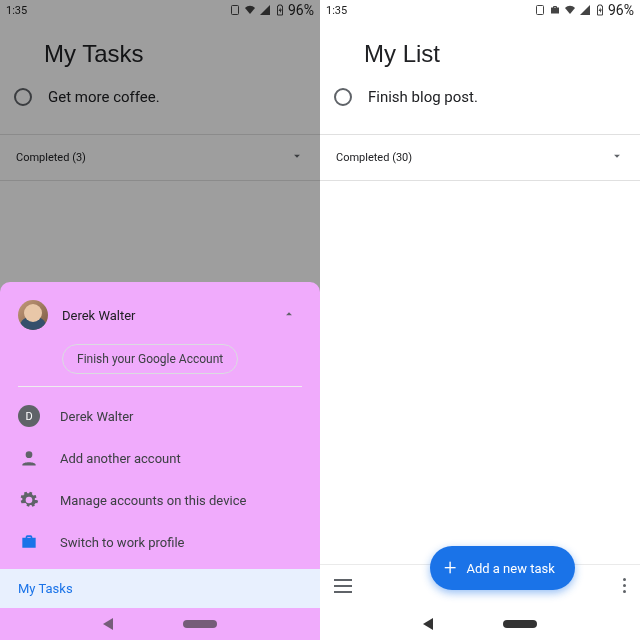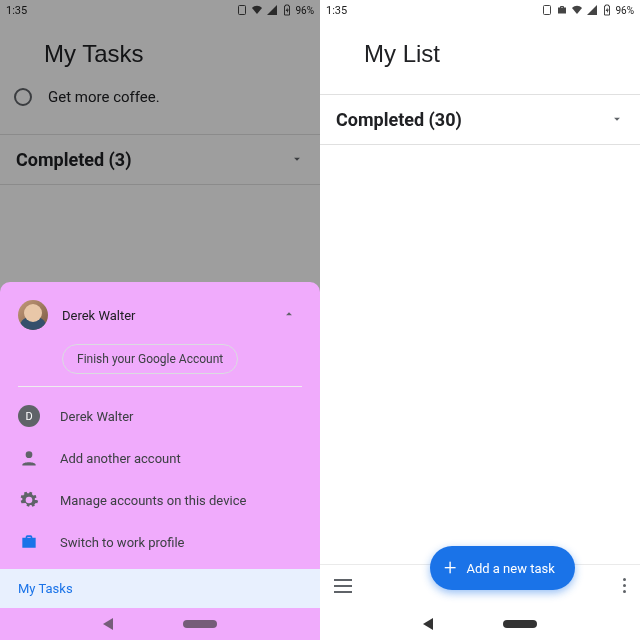--- a/index.html
+++ b/index.html
@@ -13,31 +13,31 @@
   .half { position: absolute; top: 0; width: 320px; height: 640px; background: #fff; }
   .left { left: 0; }
   .right { left: 320px; }
 
   
   .status { height: 20px; display: flex; align-items: center; font-size: 11px; color: #222; padding: 0 6px; }
   .status .time { flex: 0 0 auto; }
   .status .spacer { flex: 1; }
   .status .icons { display: flex; gap: 3px; align-items: center; }
   .status .icons svg { width: 12px; height: 12px; fill: #444; }
-  .status .batt { font-size: 10px; margin-left: 2px; }
+  .status .batt { font-size: 14px; margin-left: 2px; }
 
   
   .title { font-size: 24px; font-weight: 400; color: #202124; padding: 20px 0 12px 44px; font-family: "Google Sans", Arial, sans-serif; }
 
   
   .task-row { display: flex; align-items: center; padding: 8px 14px 14px 14px; font-size: 15px; color: #202124; }
   .radio { width: 18px; height: 18px; border: 2px solid #5f6368; border-radius: 50%; margin-right: 16px; flex-shrink: 0; }
 
   
-  .completed { display: flex; align-items: center; padding: 14px 16px; font-size: 18px; color: #202124; border-top: 1px solid #e0e0e0; border-bottom: 1px solid #e0e0e0; font-weight: bold; }
+  .completed { display: flex; align-items: center; padding: 14px 16px; font-size: 11px; color: #202124; border-top: 1px solid #e0e0e0; border-bottom: 1px solid #e0e0e0; }
   .completed .chev { margin-left: auto; }
 
   
   .scrim { position: absolute; left: 0; top: 0; width: 320px; height: 640px; background: rgba(0,0,0,0.38); }
 
   
   .sheet { position: absolute; left: 0; bottom: 0; width: 320px; background: #f0abfc; border-top-left-radius: 10px; border-top-right-radius: 10px; padding-top: 12px; }
   .acct-row { display: flex; align-items: center; padding: 6px 18px 4px 18px; }
   .avatar { width: 30px; height: 30px; border-radius: 50%; background: linear-gradient(135deg,#c49a7a,#7a5a42); flex-shrink: 0; margin-right: 14px; position: relative; overflow: hidden; }
   .avatar::after{content:'';position:absolute;left:6px;top:4px;width:18px;height:18px;border-radius:50%;background:#e9c7a8;}
@@ -183,20 +183,24 @@
           <path d="M2 22L22 2v20z"></path>
         </svg>
       <svg viewBox="0 0 24 24">
           <path d="M15 2h-6v2H7v18h10V4h-2z" fill="none" stroke="#444" stroke-width="2"></path>
           <path d="M13 7l-4 7h3v4l4-7h-3z"></path>
         </svg>
     </span>
     <span class="batt">96%</span>
   </div>
   <div class="title">My List</div>
+  <div class="task-row">
+    <span class="radio"></span>
+    <span>Finish blog post.</span>
+  </div>
   <div class="completed" style="margin-top:14px;">
     <span>Completed (30)</span>
     <span class="chev">
       <svg width="14" height="14" viewBox="0 0 24 24">
           <path d="M7 10l5 5 5-5z" fill="#5f6368"></path>
         </svg>
     </span>
   </div>
 
   <div class="bb">

